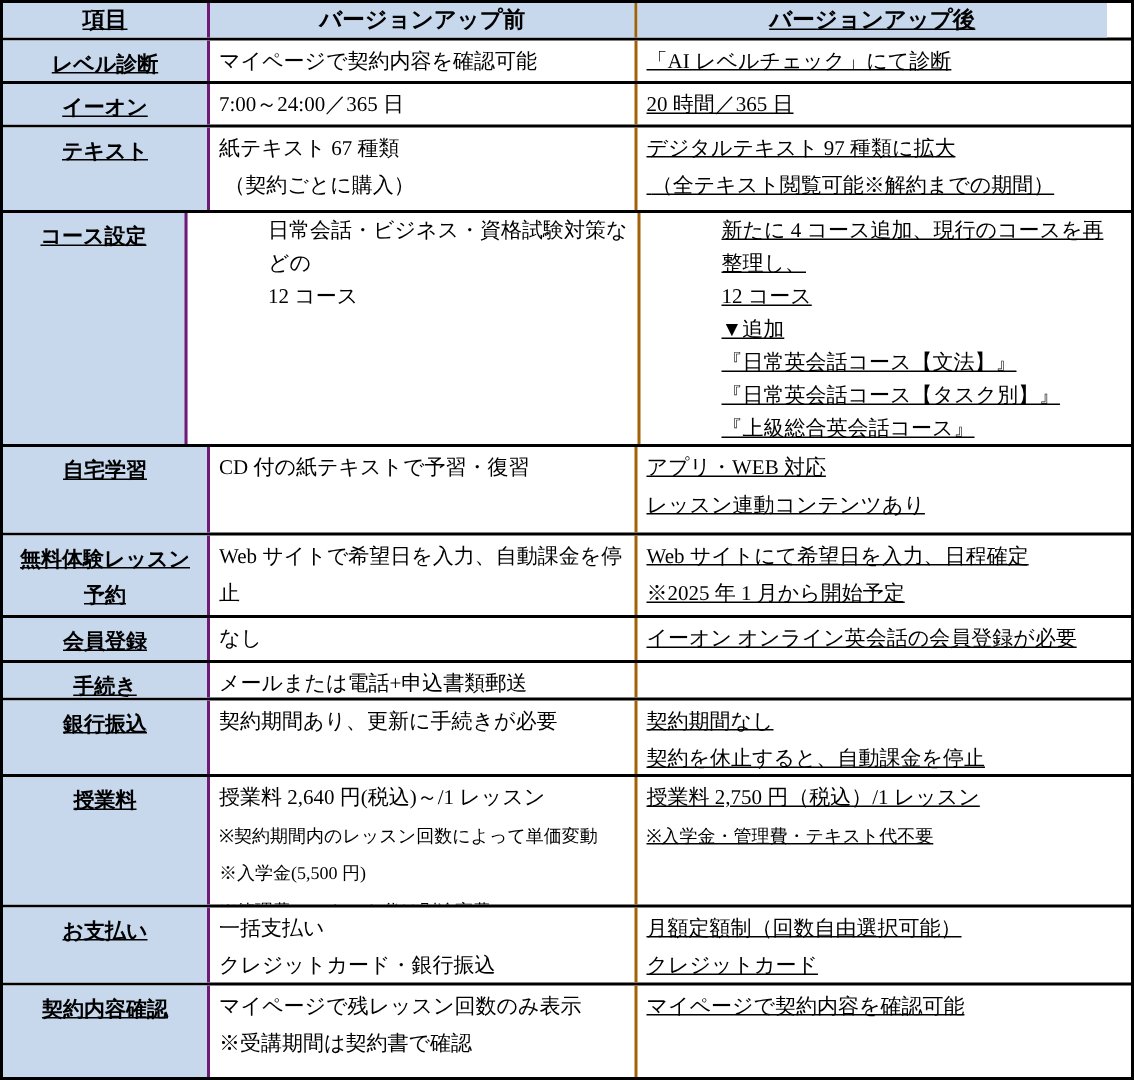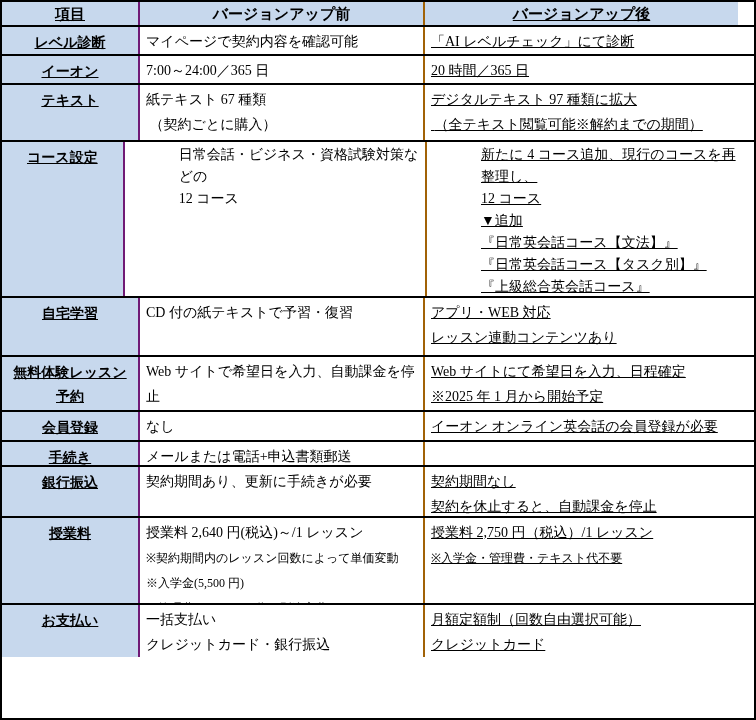--- a/index.html
+++ b/index.html
@@ -123,14 +123,20 @@
   </div>
 
   <div class="row h-r11">
     <div class="cell label">お支払い</div>
     <div class="cell before">一括支払い
 クレジットカード・銀行振込</div>
     <div class="cell after">月額定額制（回数自由選択可能）
 クレジットカード</div>
   </div>
 
+  <div class="row h-r12">
+    <div class="cell label">契約内容確認</div>
+    <div class="cell before">マイページで残レッスン回数のみ表示
+※受講期間は契約書で確認</div>
+    <div class="cell after">マイページで契約内容を確認可能</div>
+  </div>
 
 </div>
 
 </body></html>

